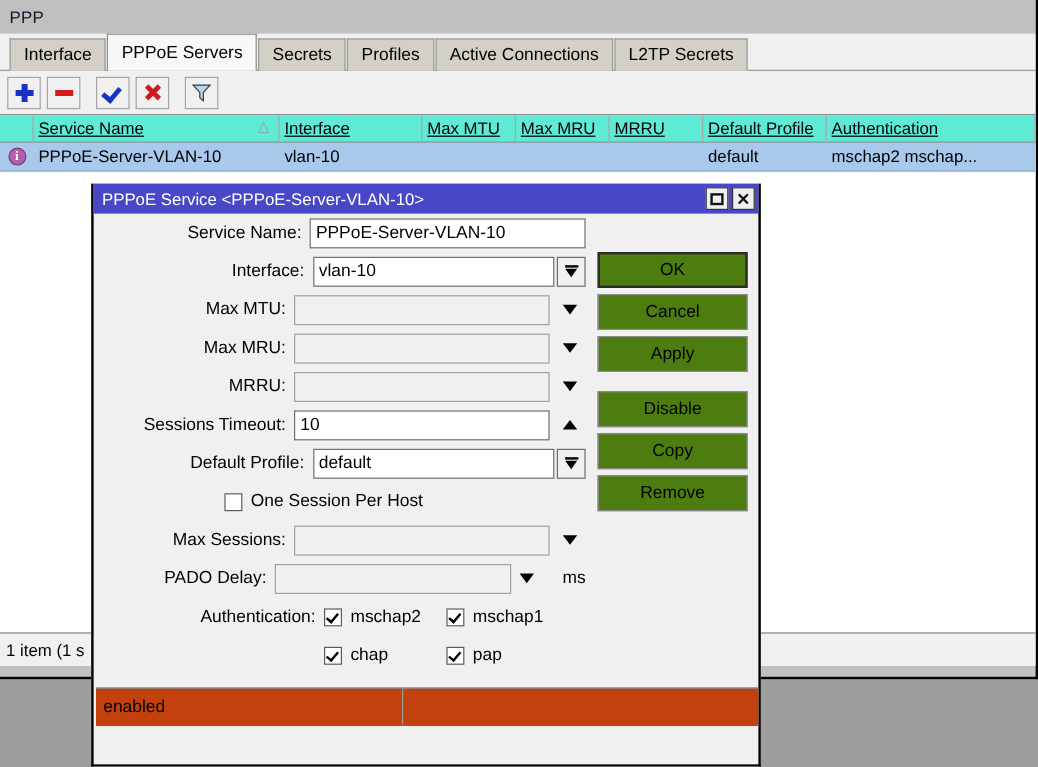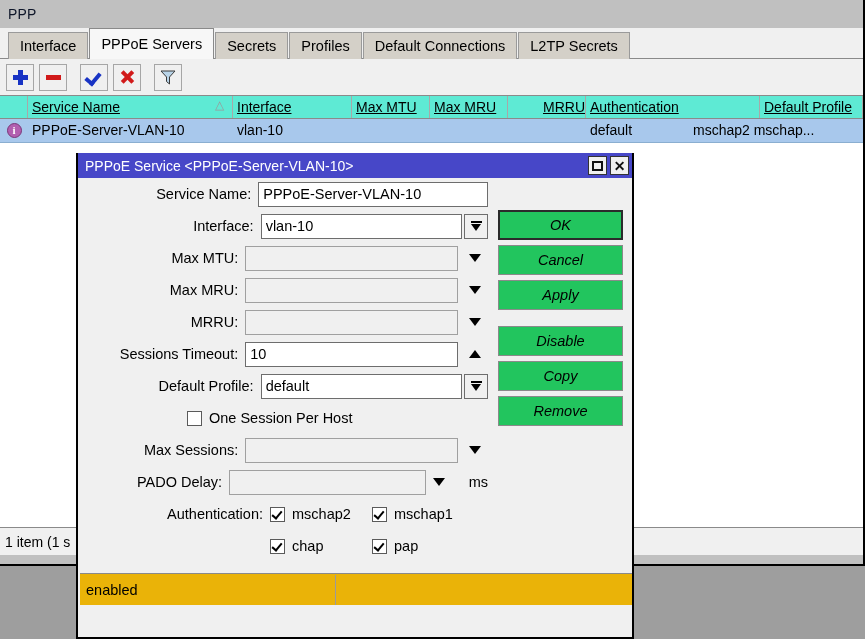--- a/index.html
+++ b/index.html
@@ -404,44 +404,43 @@
 
   .btncol {
     position: absolute;
     left: 420px;
     top: 32px;
     width: 125px;
   }
   .dbtn {
     width: 125px;
     height: 30px;
-    background: #22c55e;
+    background: #4d7c0f;
     border: 1px solid #8a8a8a;
     box-sizing: border-box;
     font-family: "Liberation Sans", sans-serif;
     font-size: 14.5px;
     color: #000;
     margin-bottom: 5px;
     cursor: default;
-    font-style: italic;
   }
   .dbtn.default {
     border: 2px solid #2b2b2b;
   }
   .dbtn.gap { margin-top: 11px; }
 
   .dlg-statusbar {
     position: absolute;
     left: 2px; bottom: 0;
     width: 552px;
     height: 32px;
-    background: #eab308;
+    background: #c2410c;
     border-top: 1px solid #8a8a8a;
     display: flex;
-    align-items: center;
+    align-items: flex-start;
     box-sizing: border-box;
   }
   .dsb-cell {
     height: 30px;
     line-height: 30px;
     padding-left: 6px;
     font-size: 14.5px;
     border-right: 1px solid #9a9a9a;
     box-sizing: border-box;
     white-space: nowrap;
@@ -457,21 +456,21 @@
 
     <div class="ppp-titlebar">
       <span class="ppp-title">PPP</span>
     </div>
 
     <div class="tabstrip" id="tabstrip">
         <div class="tab">Interface</div>
         <div class="tab active">PPPoE Servers</div>
         <div class="tab">Secrets</div>
         <div class="tab">Profiles</div>
-        <div class="tab">Default Connections</div>
+        <div class="tab">Active Connections</div>
         <div class="tab">L2TP Secrets</div>
       </div>
 
     <div class="toolbar">
       <div class="tbtn">
         <span class="ico-plus"></span>
       </div>
       <div class="tbtn">
         <span class="ico-minus"></span>
       </div>
@@ -488,23 +487,23 @@
       </div>
     </div>
 
     <div class="list-area">
       <div class="thead" id="thead">
           <div class="th gutter"></div>
           <div class="th" style="width: 205px;"><span>Service Name</span><span class="sort-caret"></span></div>
           <div class="th" style="width: 119px;"><span>Interface</span></div>
           <div class="th" style="width: 78px;"><span>Max MTU</span></div>
           <div class="th" style="width: 78px;"><span>Max MRU</span></div>
-          <div class="th" style="width: 78px; text-align: right;"><span>MRRU</span></div>
+          <div class="th" style="width: 78px;"><span>MRRU</span></div>
+          <div class="th" style="width: 103px;"><span>Default Profile</span></div>
           <div class="th" style="width: 174px;"><span>Authentication</span></div>
-          <div class="th" style="width: 103px;"><span>Default Profile</span></div>
         </div>
       <div id="tbody">
           <div class="trow">
             <div class="td gutter">
               <span class="info-icon">i</span>
             </div>
             <div class="td" style="width: 205px;">PPPoE-Server-VLAN-10</div>
             <div class="td" style="width: 119px;">vlan-10</div>
             <div class="td" style="width: 78px;"></div>
             <div class="td" style="width: 78px;"></div>

